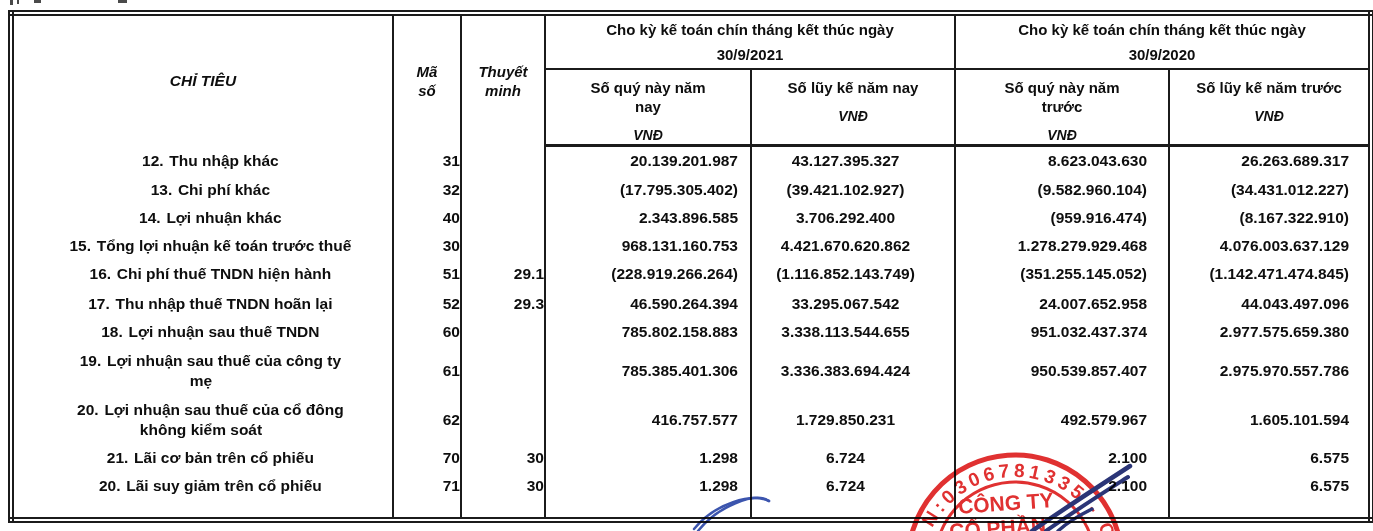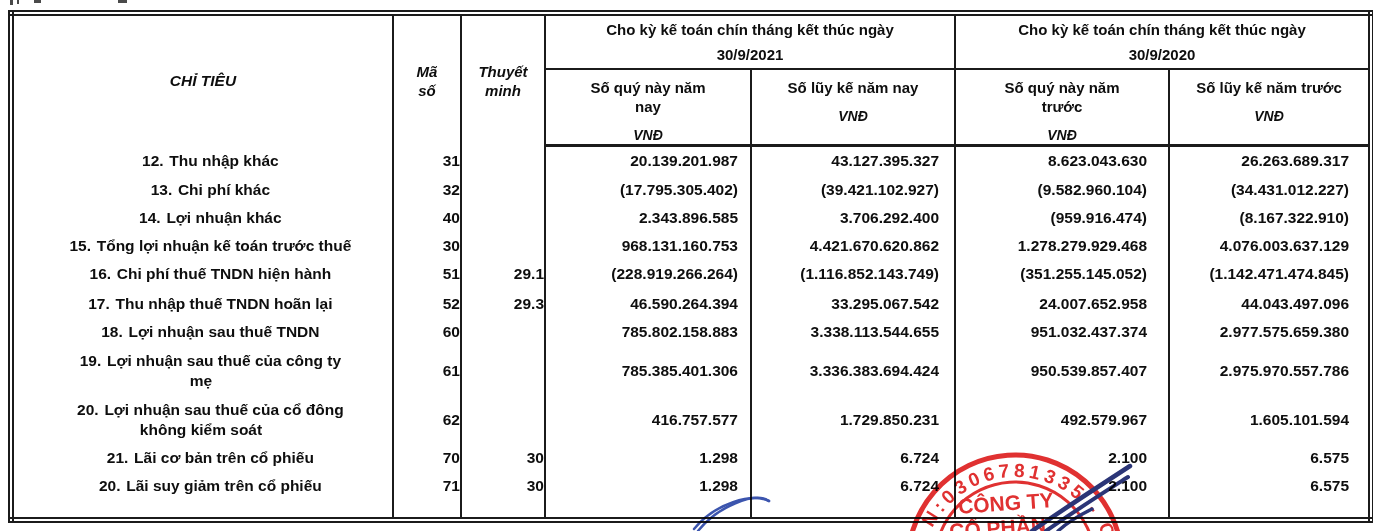--- a/index.html
+++ b/index.html
@@ -39,21 +39,21 @@
   th.h-col{height:74px;border-bottom:3px solid var(--line);vertical-align:top;}
   .colname{font-size:15px;line-height:19px;white-space:pre-line;margin-top:8px;}
   .unit{font-style:italic;font-size:14px;margin-top:11px;}
   
   .fin tbody td{border-top:0;border-bottom:0;font-weight:bold;font-size:15.5px;}
   td.c-label{text-align:center;line-height:20px;white-space:pre-line;padding-right:4px;}
   td.c-label .num{display:inline-block;width:46px;padding-left:13px;box-sizing:border-box;}
   td.c-center{text-align:right;}
   td.c-num{text-align:right;}
   td.v0{padding-right:12px;}
-  td.v1{padding-right:15px;}
+  td.v1{padding-right:15px;text-align:center;}
   td.v2{padding-right:21px;}
   td.v3{padding-right:19px;}
   tr.spacer td{height:16px;}
   
   svg.overlay{
     position:absolute;left:0;top:0;width:1373px;height:531px;
     pointer-events:none;mix-blend-mode:multiply;
   }
   .stamp-stroke{fill:none;stroke:var(--stamp-color);}
   .stamp-text{fill:var(--stamp-color);font-family:"Liberation Sans","DejaVu Sans",sans-serif;font-weight:bold;}

